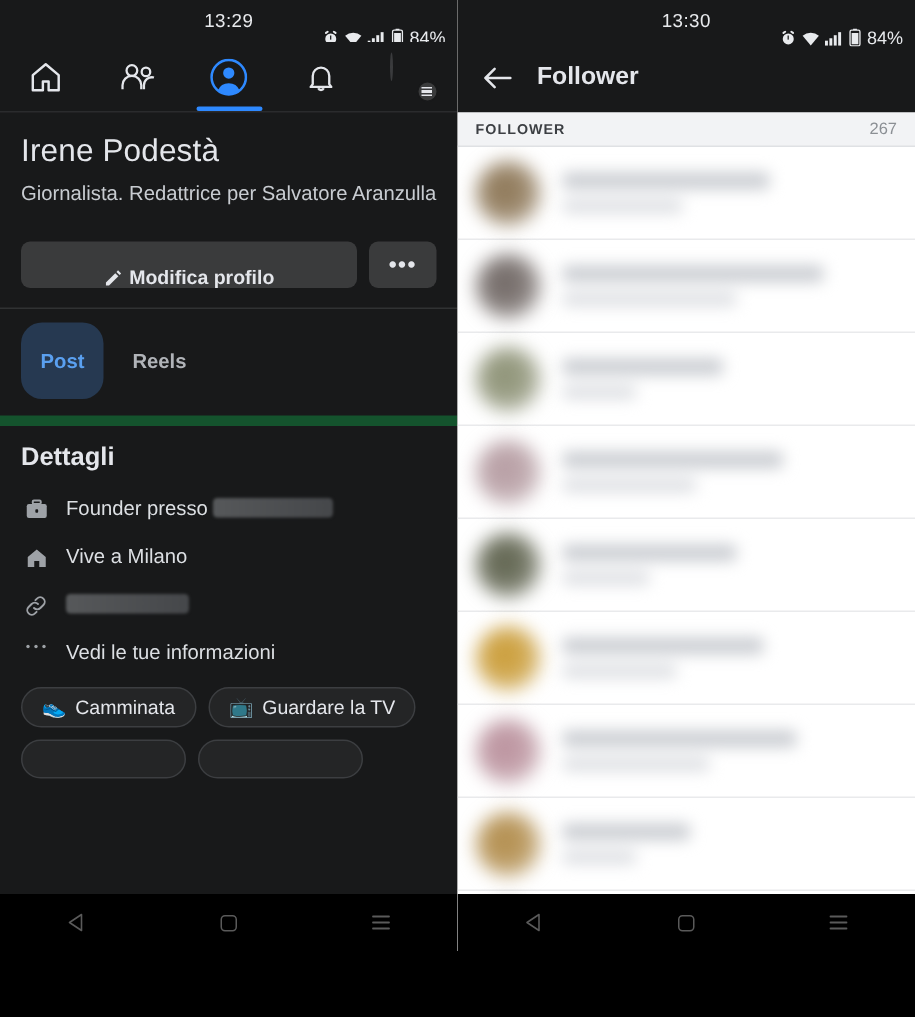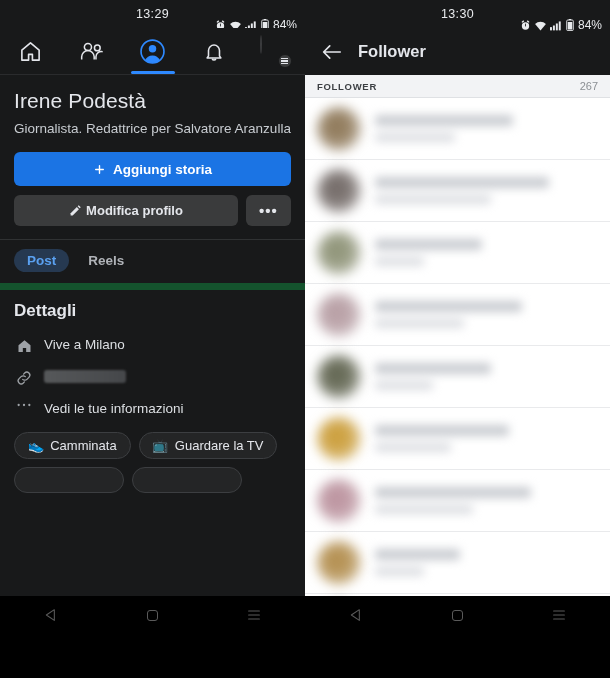--- a/index.html
+++ b/index.html
@@ -63,34 +63,34 @@
 
   .btnrow { padding:14px 14px 0 14px; }
   .btn-primary {
     background:#1b74e4; color:#fff; border-radius:6px; height:34px;
     display:flex; align-items:center; justify-content:center; gap:7px;
     font-size:13.5px; font-weight:bold;
   }
   .btn-sec-row { display:flex; gap:8px; margin-top:9px; }
   .btn-sec {
     flex:1 1 auto; background:#3a3b3c; color:#e4e6eb; border-radius:6px; height:31px;
-    display:flex; align-items:center; justify-content:center; gap:4px;
+    display:flex; align-items:flex-end; justify-content:center; gap:4px;
     font-size:13px; font-weight:bold;
   }
   .btn-more {
     width:45px; background:#3a3b3c; color:#e4e6eb; border-radius:6px; height:31px;
     display:flex; align-items:center; justify-content:center;
     font-size:15px; font-weight:bold; letter-spacing:1px;
   }
   .divider { height:1px; background:#303233; margin:13px 0 0 0; }
 
   .tabs { display:flex; align-items:center; gap:6px; padding:9px 14px 11px 14px; }
   .tab {
     font-size:13.5px; font-weight:bold; color:#b0b3b8;
-    padding:4px 13px; border-radius:14px;
+    padding:18px 13px; border-radius:14px;
   }
   .tab.active { background:#263951; color:#5aa0f0; }
 
   .details-sec { border-top:7px solid #14532d; padding:11px 14px 0 14px; }
   .dtitle { color:#e4e6eb; font-size:17px; font-weight:bold; padding-bottom:8px; }
 
   .drow { display:flex; align-items:flex-start; gap:10px; padding:7px 0; }
   .dicon { width:20px; flex:0 0 20px; display:flex; align-items:center;
            justify-content:center; padding-top:2px; }
   .dtext { color:#dcdfe3; font-size:13.5px; line-height:17px; }
@@ -211,26 +211,20 @@
           </span>
       </span>
     </div>
   </div>
 
   <div class="profile-body">
     <div class="pname">Irene Podestà</div>
     <div class="pbio">Giornalista. Redattrice per Salvatore Aranzulla</div>
 
     <div class="btnrow">
-      <div class="btn-primary">
-        <svg width="13" height="13" viewBox="0 0 24 24" stroke="#fff" stroke-width="2.6" stroke-linecap="round">
-          <path d="M12 5 v14 M5 12 h14"></path>
-        </svg>
-        <span>Aggiungi storia</span>
-      </div>
       <div class="btn-sec-row">
         <div class="btn-sec">
           <svg width="13" height="13" viewBox="0 0 24 24" fill="#e4e6eb">
             <path d="M3 17.2 L14.5 5.7 l3.8 3.8 L6.8 21 H3 Z"></path>
             <path d="M16 4.2 l1.9-1.9 3.8 3.8 -1.9 1.9 Z"></path>
           </svg>
           <span>Modifica profilo</span>
         </div>
         <div class="btn-more">•••</div>
       </div>
@@ -239,20 +233,33 @@
     <div class="divider"></div>
 
     <div class="tabs">
       <div class="tab active">Post</div>
       <div class="tab">Reels</div>
     </div>
 
     <div class="details-sec">
       <div class="dtitle">Dettagli</div>
 
+      <div class="drow">
+        <span class="dicon">
+          <svg width="17" height="16" viewBox="0 0 24 24" fill="#9ea2a7">
+            <rect x="8" y="2.5" width="8" height="3.5" rx="1.2" fill="none" stroke="#9ea2a7" stroke-width="2"></rect>
+            <rect x="2" y="6" width="20" height="14" rx="2.2"></rect>
+            <rect x="10.6" y="11.2" width="2.8" height="3.6" rx="0.8" fill="#18191a"></rect>
+          </svg>
+        </span>
+        <span class="dtext">
+          <span>Founder presso</span>
+          <span class="redact" style="width:80px"></span>
+        </span>
+      </div>
 
 
       <div class="drow">
         <span class="dicon">
           <svg width="17" height="16" viewBox="0 0 24 24" fill="#9ea2a7">
             <path d="M3 11 L12 3.5 L21 11 V21 H14.5 V15 H9.5 V21 H3 Z"></path>
           </svg>
         </span>
         <span class="dtext">Vive a Milano</span>
       </div>

